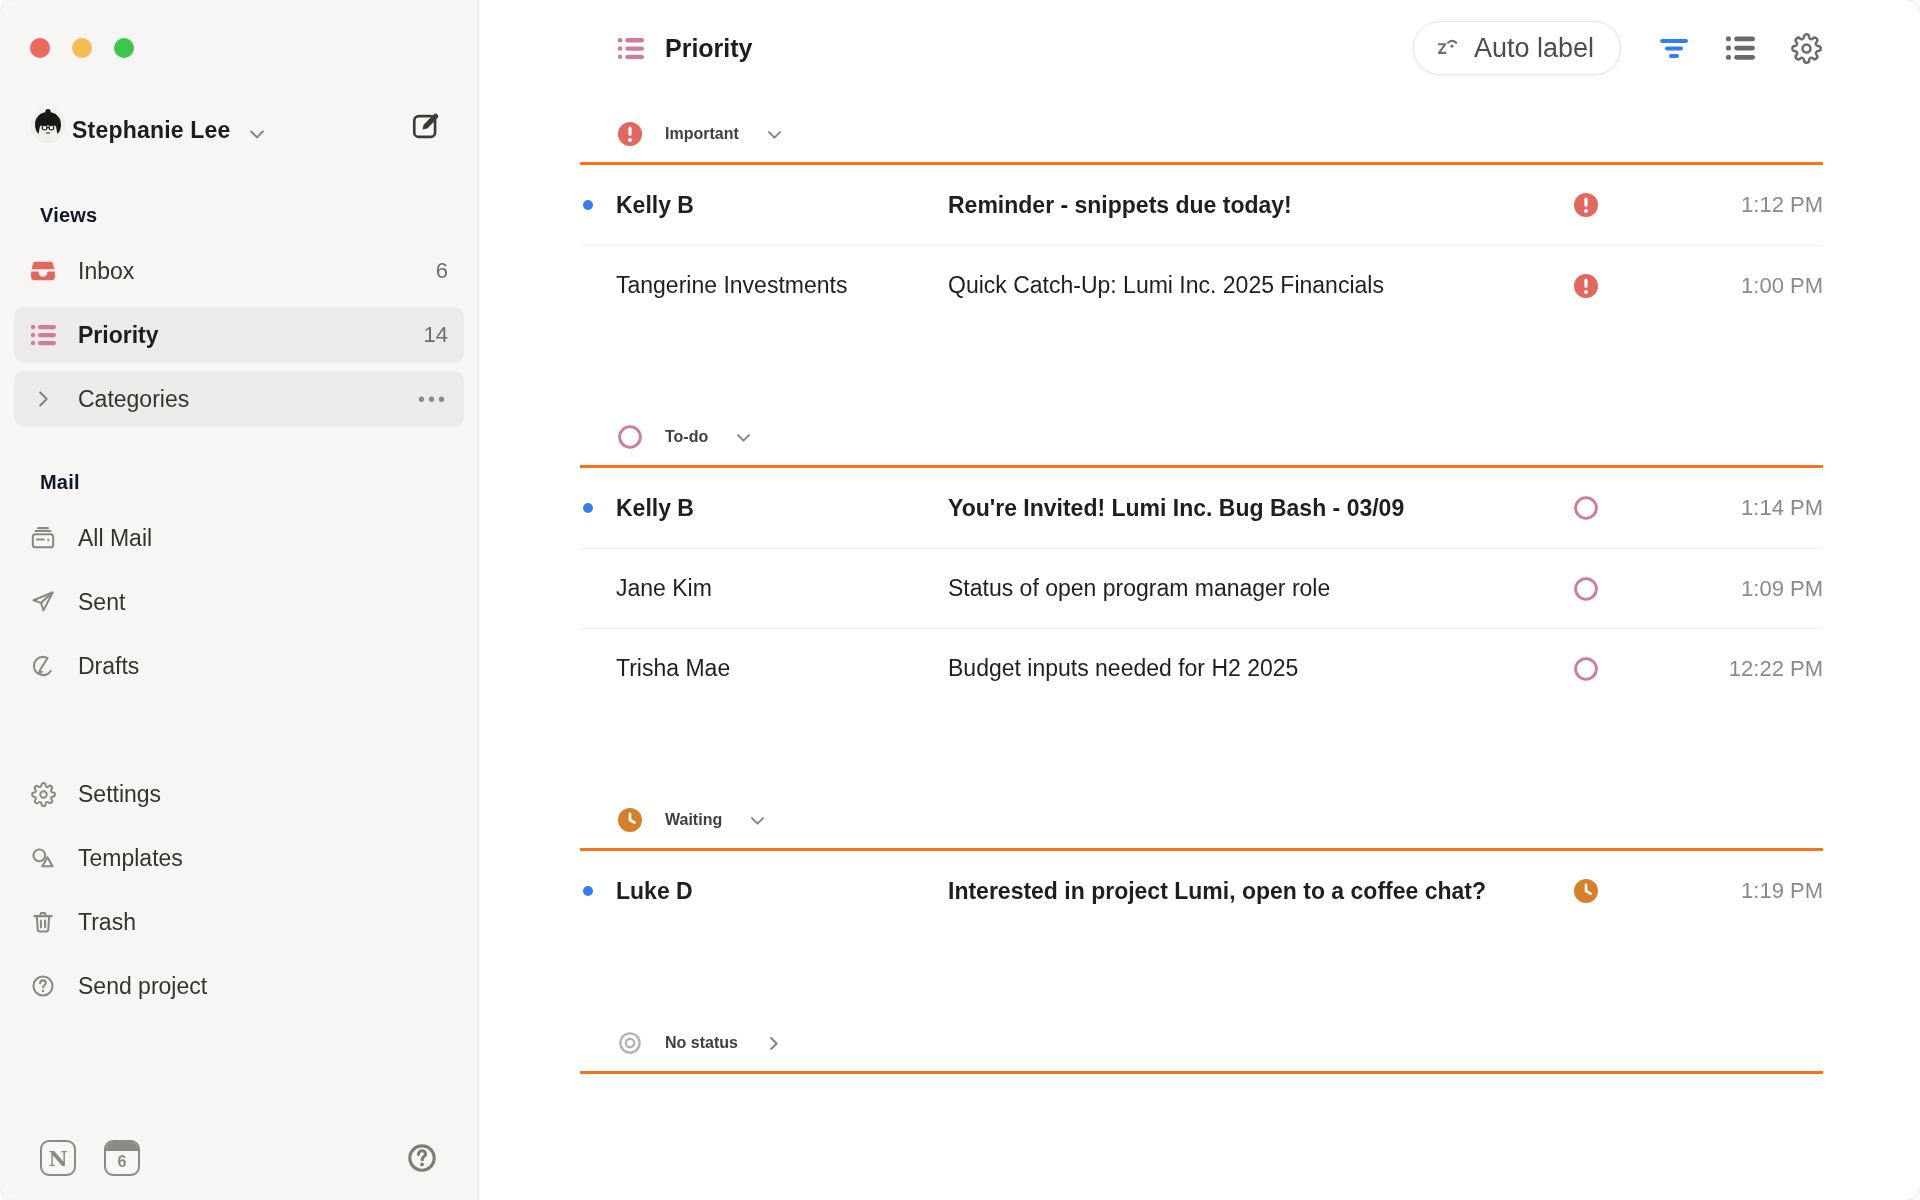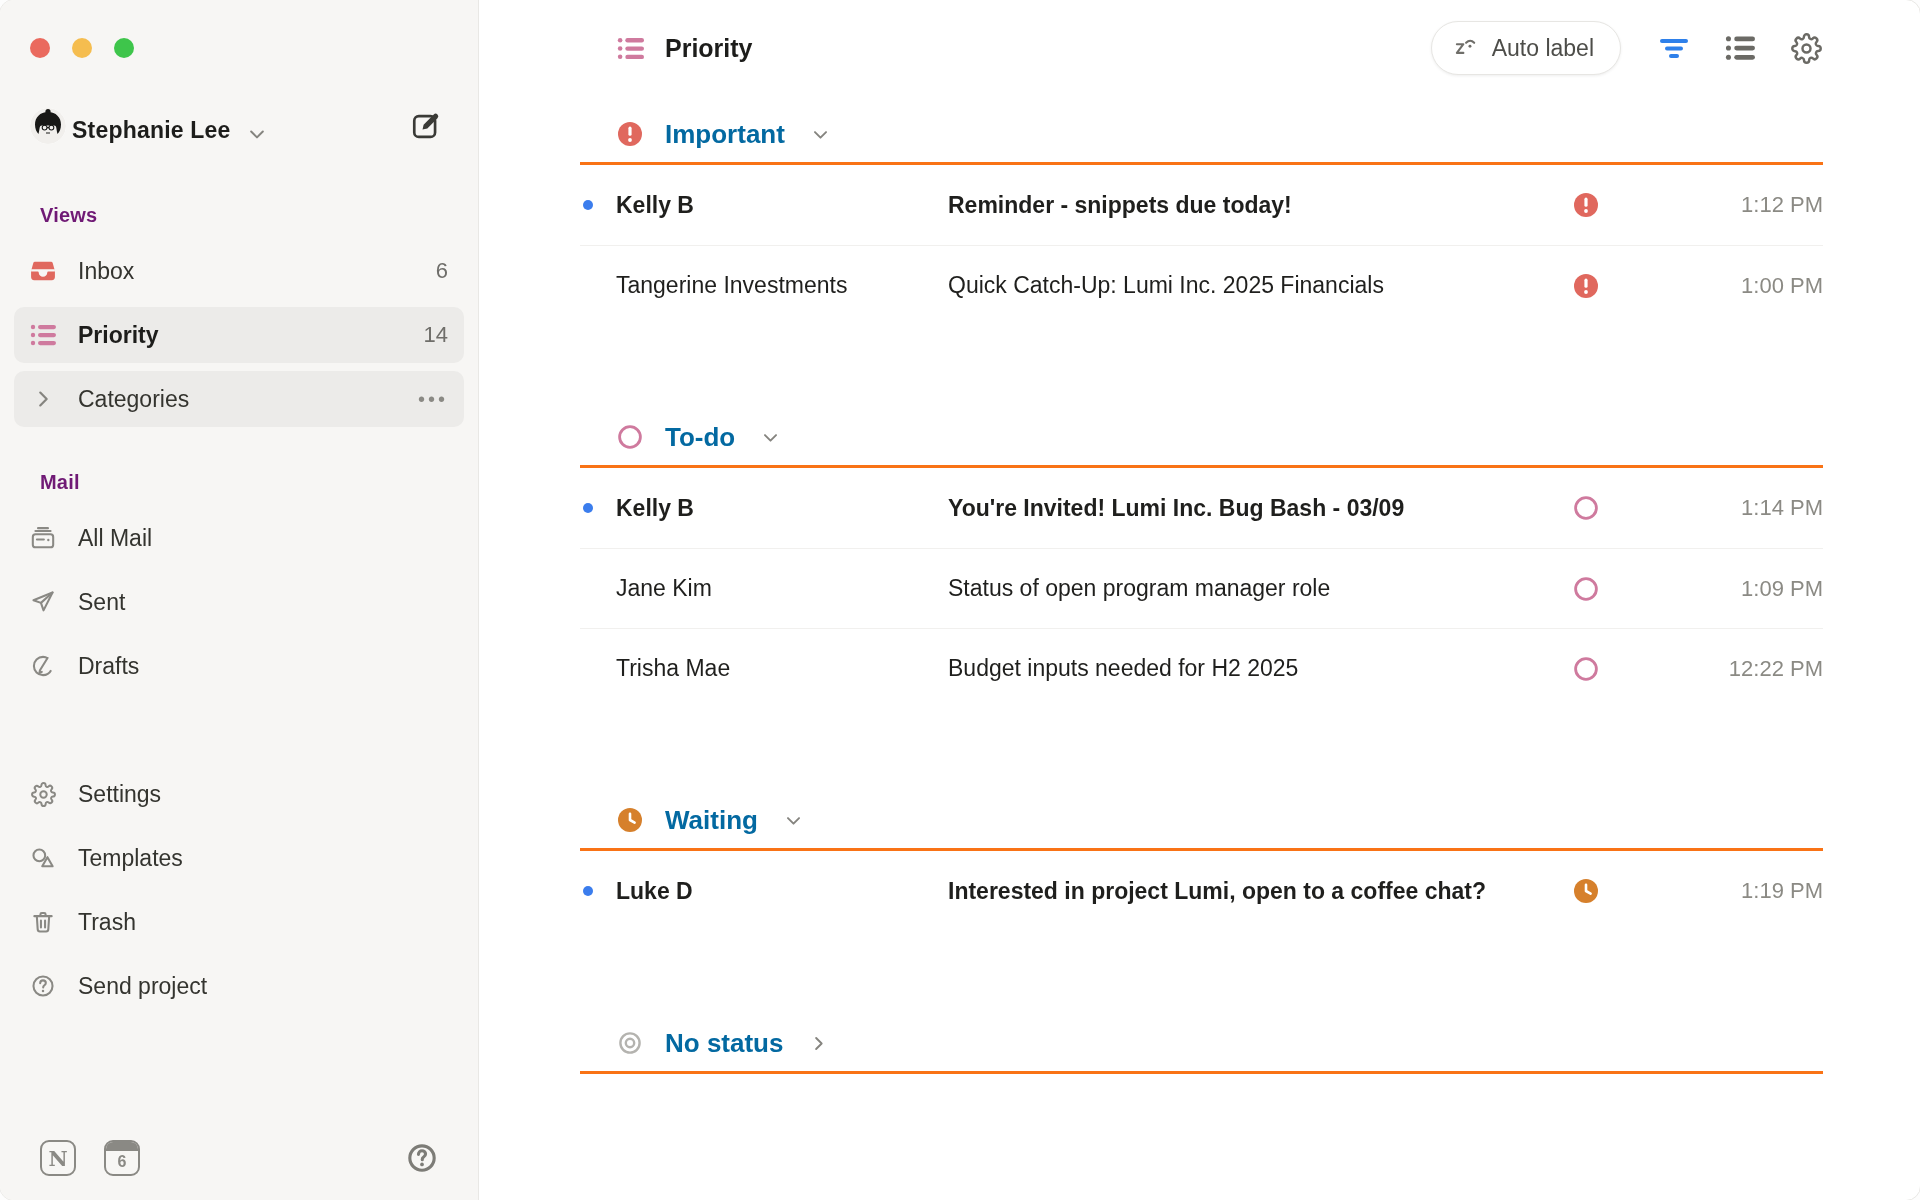--- a/index.html
+++ b/index.html
@@ -17,21 +17,21 @@
   .user-row { margin:44px 14px 0; height:48px; display:flex; align-items:center; padding:0 16px; }
   .user-left { display:flex; align-items:flex-end; gap:6px; cursor:default; }
   .avatar { width:36px; height:36px; border-radius:50%; background:#fff; overflow:hidden; flex:0 0 36px; }
   .user-name { font-size:23px; font-weight:700; color:#1d1d1b; letter-spacing:.2px; }
   .user-chev { margin-left:10px; }
   .compose-btn { margin-left:auto; width:44px; height:44px; display:grid; place-items:center; border-radius:8px; }
 
   .search-row { margin:16px 14px 0; height:50px; display:flex; align-items:center; gap:22px; padding:0 16px; border-radius:10px; }
   .search-label { font-size:23px; color:#55544f; }
 
-  .sec-label { margin:54px 0 16px 40px; font-size:20px; font-weight:700; color:#701a75; letter-spacing:.2px; }
+  .sec-label { margin:54px 0 16px 40px; font-size:20px; font-weight:700; color:#0f172a; letter-spacing:.2px; }
   .side-item { margin:0 14px 8px; height:56px; border-radius:10px; display:flex; align-items:center; gap:22px; padding:0 16px; }
   .side-item.active { background:#ecebe9; }
   .side-item .lbl { font-size:23px; color:#34342f; }
   .side-item.bold-lbl .lbl { font-weight:700; color:#1d1d1b; }
   .side-item .count { margin-left:auto; font-size:22px; color:#6f6e6a; }
   .side-item .more { margin-left:auto; font-size:20px; letter-spacing:3px; color:#8a8984; }
   .icon24 { width:26px; height:26px; flex:0 0 26px; display:grid; place-items:center; }
   .footer-group { margin-top:72px; }
   .bottom-bar { position:absolute; left:40px; right:36px; bottom:22px; display:flex; align-items:center; }
   .badge { width:36px; height:36px; border:2.6px solid #8a8984; border-radius:9px; display:grid; place-items:center; margin-right:28px; }
@@ -42,28 +42,28 @@
   .help-btn { margin-left:auto; width:40px; height:40px; display:grid; place-items:center; }
 
   
   .main { flex:1; background:#fff; }
   .content { margin-left:101px; width:1243px; }
   .toolbar { height:96px; display:flex; align-items:center; }
   .title-wrap { display:flex; align-items:center; gap:22px; margin-left:37px; }
   .page-title { font-size:25px; font-weight:700; color:#1d1d1b; }
   .pill { margin-left:auto; height:54px; border:1px solid #e7e6e3; border-radius:27px; background:#fff;
           box-shadow:0 1px 3px rgba(0,0,0,.07); display:flex; align-items:center; gap:14px; padding:0 26px 0 20px; }
-  .pill-label { font-size:23px; color:#4d4d49; font-weight:400; }
+  .pill-label { font-size:27px; color:#4d4d49; font-weight:400; }
   .tb-icons { display:flex; align-items:center; gap:32px; margin-left:36px; }
   .tb-btn { width:34px; height:34px; display:grid; place-items:center; }
 
   .section { margin-top:84px; }
   .section:first-of-type { margin-top:10px; }
   .sec-head { height:56px; display:flex; align-items:center; gap:22px; padding-left:37px; }
-  .sec-title { font-size:26px; font-weight:700; color:#0369a1; }
+  .sec-title { font-size:16px; font-weight:700; color:#404040; }
   .sec-chev { margin-left:4px; }
   .rows { border-top:3px solid #f97316; }
   .row { height:80px; display:flex; align-items:center; }
   .row + .row { border-top:1px solid #f1f0ee; }
   .dot { width:10px; height:10px; border-radius:50%; margin:0 23px 0 3px; background:transparent; flex:0 0 10px; }
   .row.unread .dot { background:var(--accent-blue,#3b7ded); }
   .sender { width:332px; font-size:23px; color:#1f1f1d; }
   .subject { flex:1; font-size:23px; color:#1f1f1d; white-space:nowrap; overflow:hidden; }
   .row.unread .sender, .row.unread .subject { font-weight:700; }
   .status-ic { width:26px; flex:0 0 26px; display:grid; place-items:center; margin-right:56px; }

